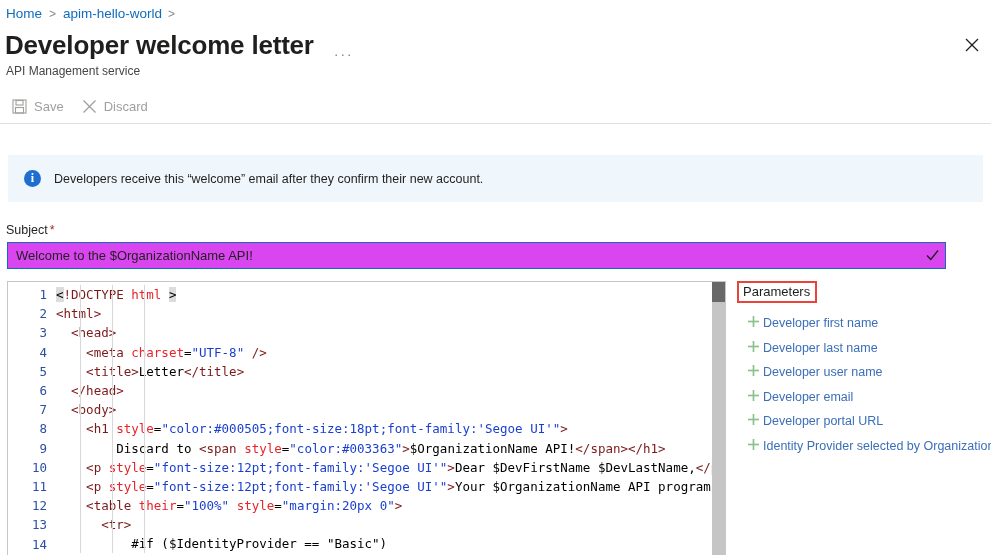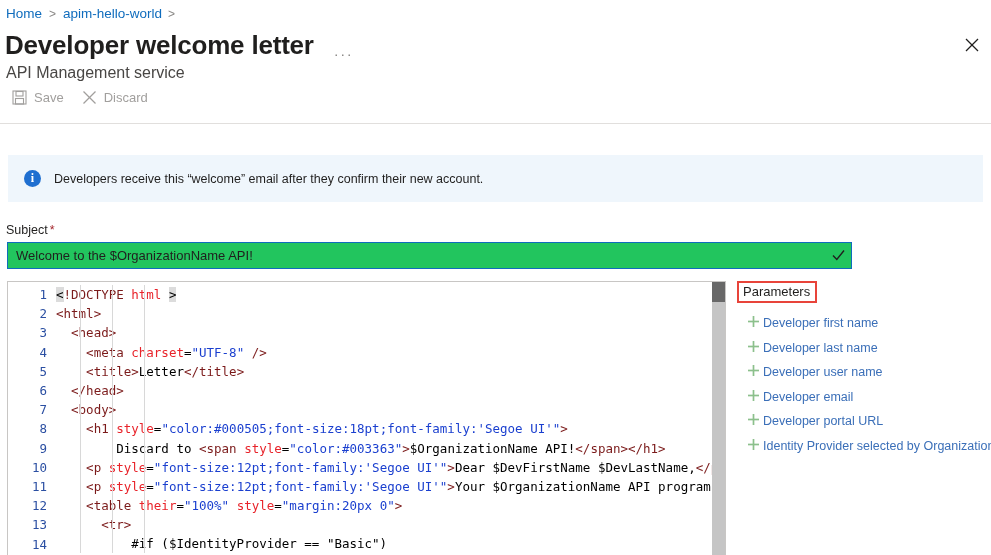--- a/index.html
+++ b/index.html
@@ -30,32 +30,32 @@
   .page-title {
     font-size: 26px; font-weight: 600; color:#201f1e;
     letter-spacing: -0.2px; line-height: 34px;
   }
   .title-ellipsis {
     margin-left: 20px; color:#8a8886; font-size: 15px;
     letter-spacing: 1.5px; cursor: pointer; padding-top: 6px;
   }
   .subtitle {
     position: absolute; left: 6px; top: 64px;
-    font-size: 16px; color:#484644;
+    font-size: 12px; color:#484644;
   }
   .close-x {
     position: absolute; right: 8px; top: 34px;
     width: 22px; height: 22px; cursor: pointer;
     display: flex; align-items: center; justify-content: center;
   }
 
   
   .cmdbar {
     position: absolute; left: 0; top: 90px; width: 991px; height: 33px;
-    display: flex; align-items: flex-start; padding-left: 12px; gap: 18px;
+    display: flex; align-items: center; padding-left: 12px; gap: 18px;
   }
   .cmd {
     display: flex; align-items: center; gap: 7px;
     font-size: 13px; color:#a19f9d; cursor: default;
   }
   .cmd svg { display:block; }
   .cmd-divider {
     position: absolute; left: 0; top: 123px;
     width: 991px; height: 1px; background:#e1dfdd;
   }
@@ -78,22 +78,22 @@
   .info-text { margin-left: 13px; font-size: 12.5px; color:#201f1e; }
 
   
   .field-label {
     position: absolute; left: 6px; top: 223px;
     font-size: 12.5px; color:#201f1e;
   }
   .req-star { color:#a4262c; margin-left: 2px; }
   .subject-wrap {
     position: absolute; left: 7px; top: 242px;
-    width: 845px; height: 27px;
-    border: 1px solid #0f6cbd; background:#22c55e;
+    width: 939px; height: 27px;
+    border: 1px solid #0f6cbd; background:#d946ef;
     display: flex; align-items: center;
   }
   .subject-input {
     flex: 1 1 auto; border: none; outline: none;
     font-size: 13px; color:#201f1e; padding: 0 8px;
     font-family: "Liberation Sans", sans-serif;
     background: transparent; height: 100%;
   }
   .check-ok { width: 26px; display:flex; align-items:center; justify-content:center; }
 

